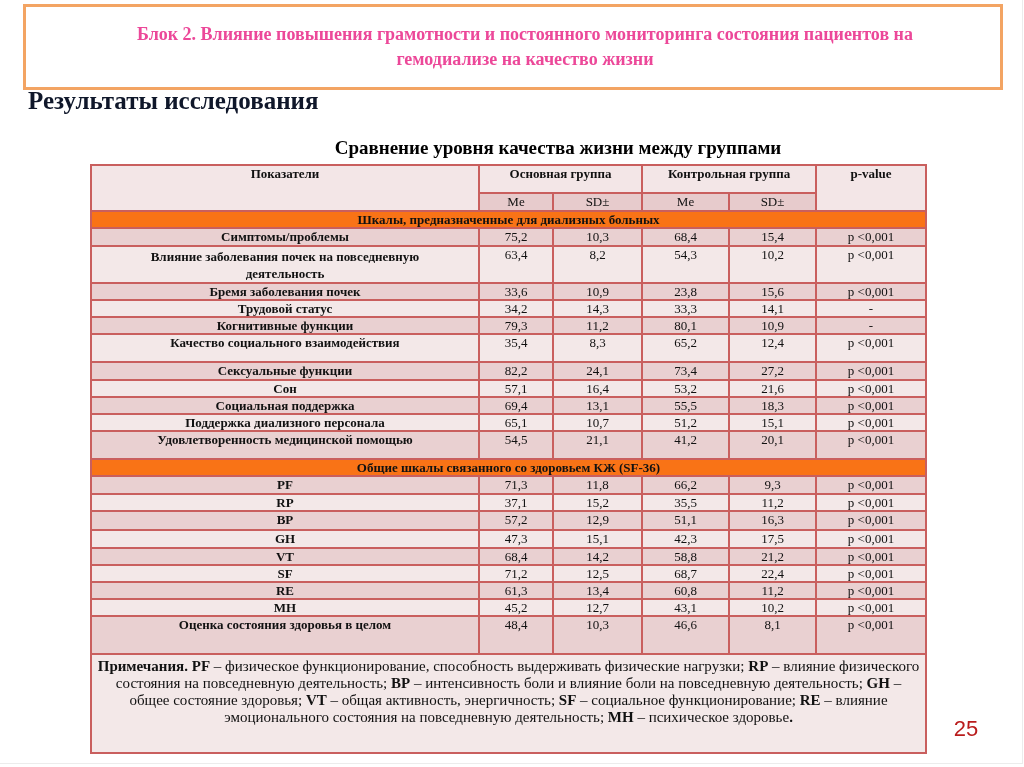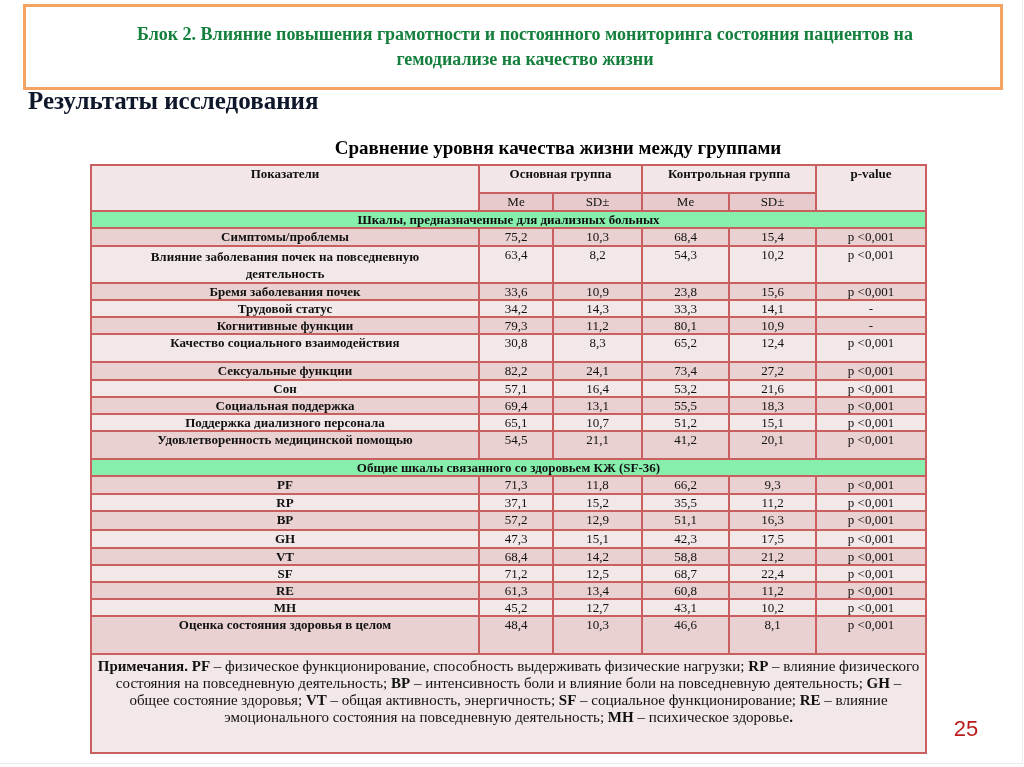--- a/index.html
+++ b/index.html
@@ -12,21 +12,21 @@
       border-right: 1px solid #ececec; border-bottom: 1px solid #ececec;
       pointer-events: none;
     }
     .title-box {
       position: absolute; left: 23px; top: 4px; width: 974px; height: 80px;
       border: 3px solid #f3a463; text-align: center;
       padding-top: 15px; box-sizing: content-box; height: 65px;
     }
     .title-line {
       display: block; font-weight: bold; font-size: 18px; line-height: 25px;
-      color: #15803d; font-family: "Liberation Serif", serif; padding-left: 24px;
+      color: #ec4899; font-family: "Liberation Serif", serif; padding-left: 24px;
     }
     .section-heading {
       position: absolute; left: 28px; top: 86px; font-size: 25px; line-height: 30px;
       font-weight: bold; color: #0f172a; font-family: "Liberation Serif", serif;
     }
     .table-title {
       position: absolute; left: 308px; top: 137px; width: 500px; text-align: center;
       font-size: 19px; line-height: 22px; font-weight: bold; color: #000000;
       font-family: "Liberation Serif", serif; white-space: nowrap;
     }
@@ -35,21 +35,21 @@
       border-collapse: collapse; table-layout: fixed;
       font-family: "Liberation Serif", serif; font-size: 13px; color: #111;
     }
     table.qol td {
       border: 2px solid #c95f5e; padding: 1px 2px 0 2px; vertical-align: top;
       text-align: center; line-height: 14px; overflow: hidden;
     }
     table.qol td.lbl { font-weight: bold; padding-left: 40px; padding-right: 40px; }
     table.qol td.lbl.two-line { line-height: 17px; }
     table.qol td.hdr { font-weight: bold; }
-    table.qol td.sec { font-weight: bold; background: #86efac; }
+    table.qol td.sec { font-weight: bold; background: #f97316; }
     tr.dark td { background: #e9d0d1; }
     tr.light td { background: #f3e8e8; }
     tr.hrow1 td { background: #f3e6e7; }
     td.subhdr { background: #e7cbcc !important; }
     tr.h17 { height: 17px; } tr.h18 { height: 18px; } tr.h19 { height: 19px; }
     tr.h28 { height: 28px; } tr.h34 { height: 34px; } tr.h38 { height: 38px; margin-left: 44px; }
     tr.h99 { height: 99px; }
     td.notes {
       text-align: left; font-size: 15px; line-height: 17px !important;
       padding: 3px 5px 0 5px !important; background: #f3e8e8;
@@ -136,21 +136,21 @@
     <tr class="dark h17">
       <td class="lbl">Когнитивные функции</td>
       <td>79,3</td>
       <td>11,2</td>
       <td>80,1</td>
       <td>10,9</td>
       <td>-</td>
     </tr>
     <tr class="light h28">
       <td class="lbl">Качество социального взаимодействия</td>
-      <td>30,8</td>
+      <td>35,4</td>
       <td>8,3</td>
       <td>65,2</td>
       <td>12,4</td>
       <td>p &lt;0,001</td>
     </tr>
     <tr class="dark h18">
       <td class="lbl">Сексуальные функции</td>
       <td>82,2</td>
       <td>24,1</td>
       <td>73,4</td>

